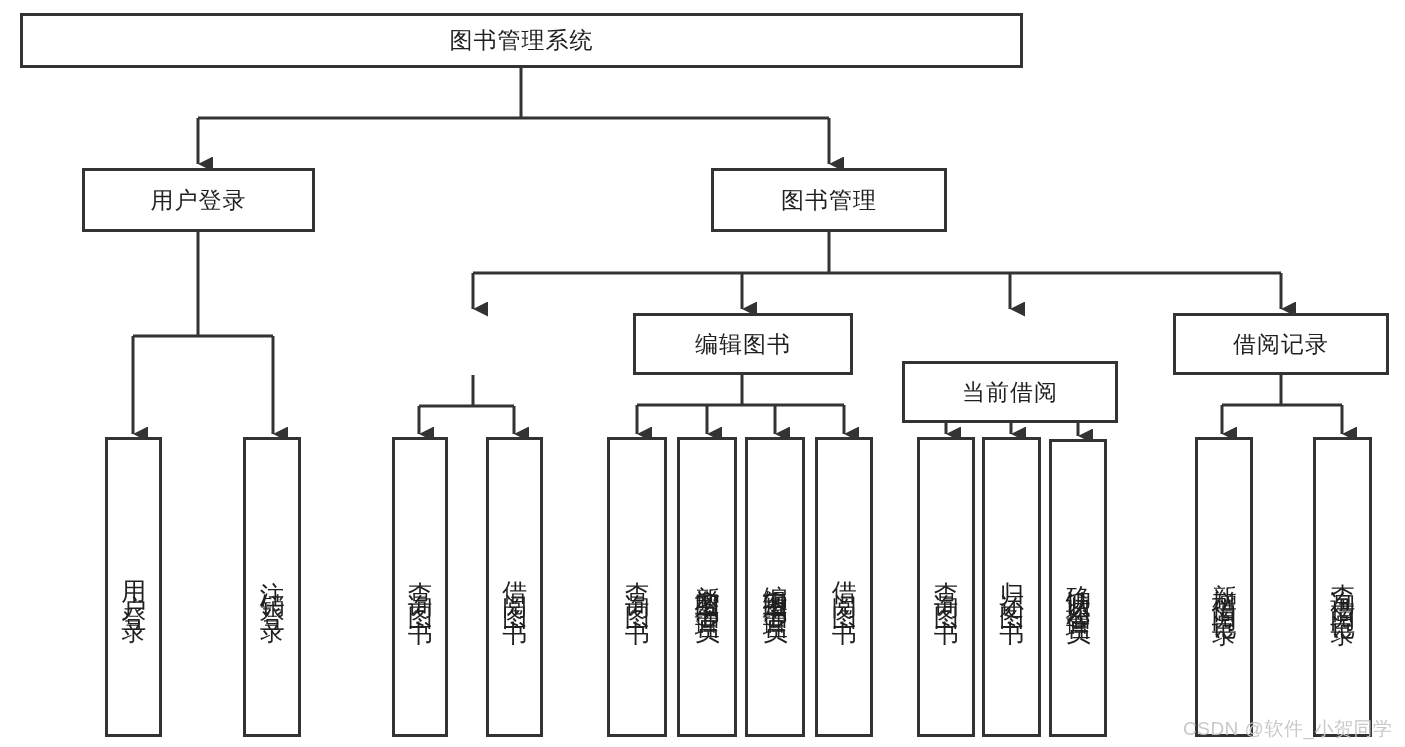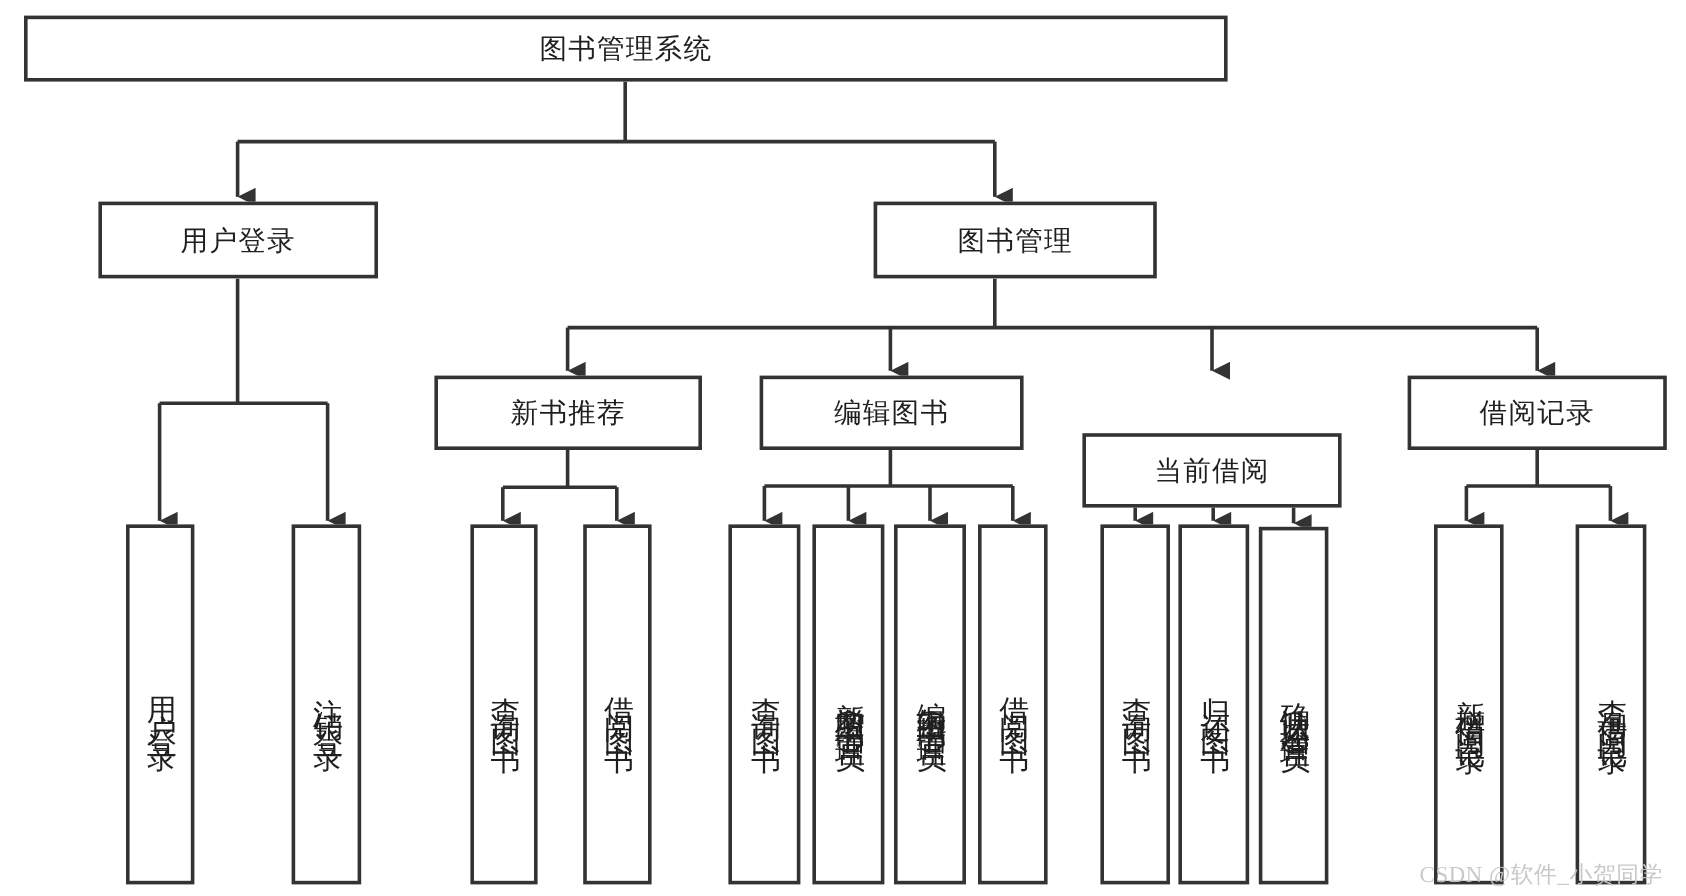--- a/index.html
+++ b/index.html
@@ -6,21 +6,21 @@
     --line:#333333;
     --text:#1f1f1f;
     --watermark:#c6c6c6;
     --background:#ffffff;
   }
   html,body{margin:0;padding:0;background:#ffffff;}
   .canvas{
     position:relative;
     width:1405px;height:747px;
     background:var(--background);
-    font-family:Liberation Serif, serif;
+    font-family:Liberation Sans, sans-serif;
     color:var(--text);
     overflow:hidden;
   }
   .wires{position:absolute;left:0;top:0;width:1405px;height:747px;pointer-events:none;}
   .wires path,.wires line{stroke:var(--line);stroke-width:3;fill:none;}
   .wires .head{fill:var(--line);stroke:none;}
   .box{
     position:absolute;
     box-sizing:border-box;
     border:3px solid var(--line);
@@ -36,21 +36,21 @@
     text-orientation:mixed;
     font-size:25px;
     line-height:1.1;
   }
   .ls-4{letter-spacing:13px;}
   .ls-6{letter-spacing:8px;}
   .ls-9{letter-spacing:5px;}
   
   #b-root   {left:20px;  top:13px;  width:1003px;height:55px;}
   #b-login  {left:82px;  top:168px; width:233px; height:64px;}
-  #b-mgmt   {left:711px; top:168px; width:236px; height:64px;margin-left:17px;}
+  #b-mgmt   {left:711px; top:168px; width:236px; height:64px;}
   #b-newrec {left:362px; top:313px; width:223px; height:62px;}
   #b-borrow {left:633px; top:313px; width:220px; height:62px;}
   #b-current{left:902px; top:313px; width:216px; height:62px;margin-top:48px;}
   #b-records{left:1173px;top:313px; width:216px; height:62px;}
   #b-l1{left:105px; width:57px;}
   #b-l2{left:243px; width:58px;}
   #b-n1{left:392px; width:56px;}
   #b-n2{left:486px; width:57px;}
   #b-r1{left:607px; width:60px;}
   #b-r2{left:677px; width:60px;}
@@ -123,23 +123,20 @@
     <span>图书管理系统</span>
   </div>
 
   <div class="box" id="b-login">
     <span>用户登录</span>
   </div>
   <div class="box" id="b-mgmt">
     <span>图书管理</span>
   </div>
 
-  <div class="box" id="b-newrec">
-    <span>新书推荐</span>
-  </div>
   <div class="box" id="b-borrow">
     <span>编辑图书</span>
   </div>
   <div class="box" id="b-current">
     <span>当前借阅</span>
   </div>
   <div class="box" id="b-records">
     <span>借阅记录</span>
   </div>
 

